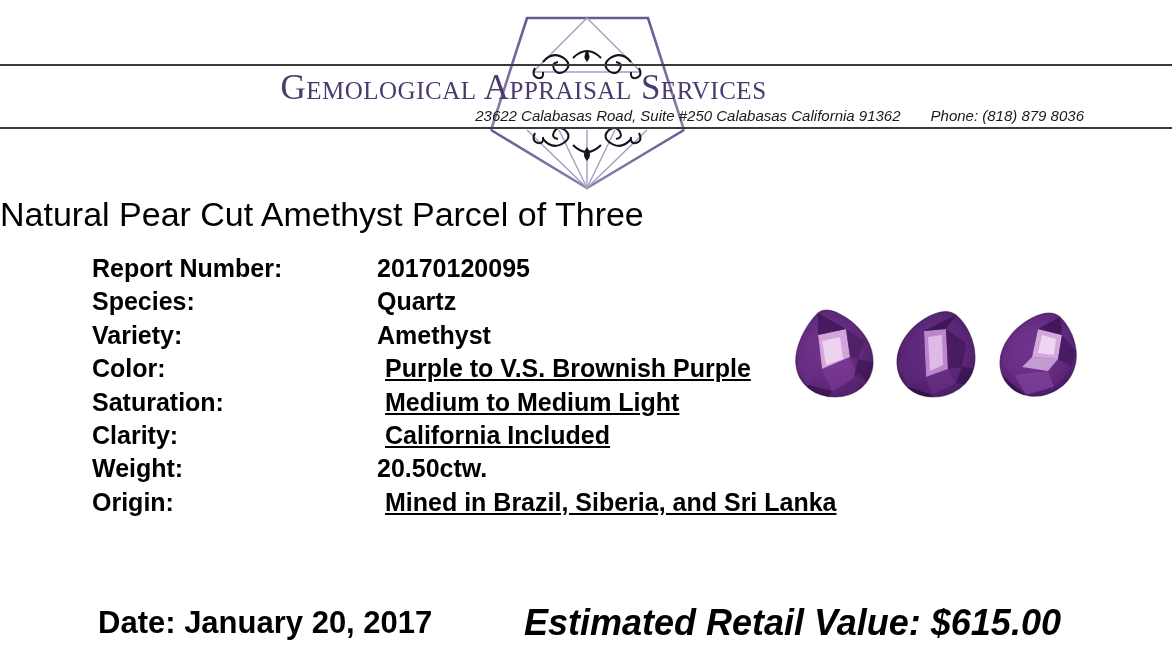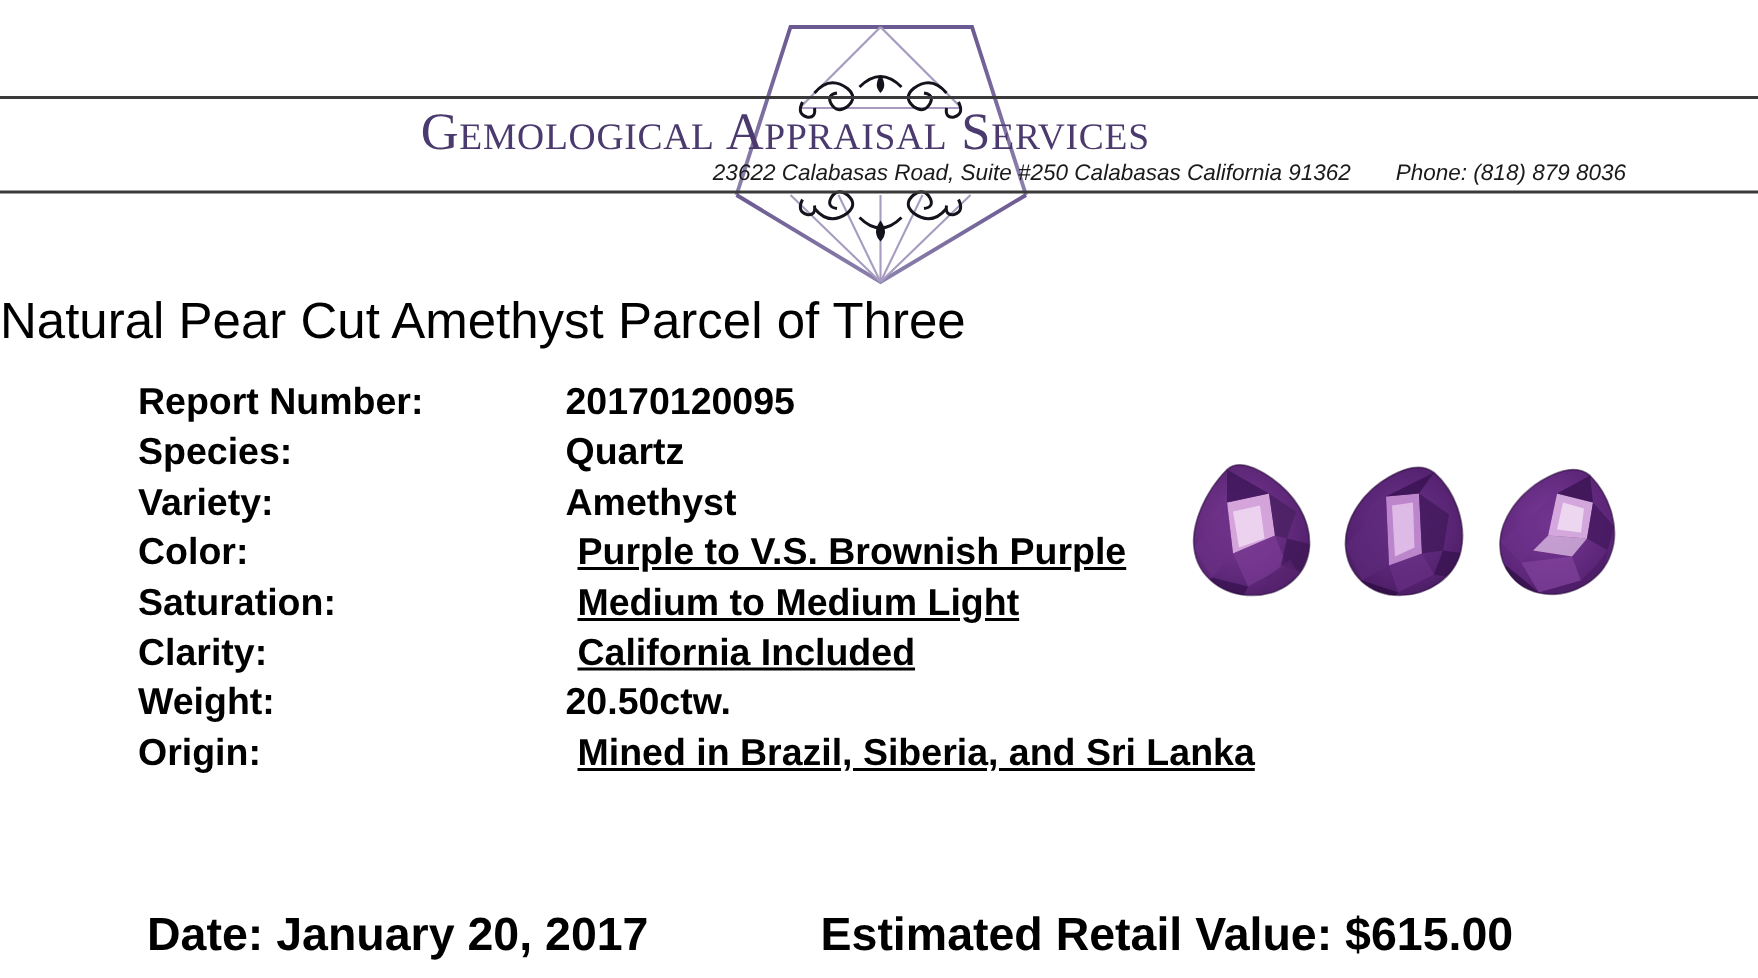--- a/index.html
+++ b/index.html
@@ -146,26 +146,27 @@
     position: absolute;
     left: 98px;
     top: 0;
     font-size: 31px;
     line-height: 42px;
     font-weight: bold;
     white-space: nowrap;
   }
   .footer-value {
     position: absolute;
-    left: 547px;
+    left: 524px;
     top: 0;
-    font-size: 31px;
+    font-size: 36px;
     line-height: 42px;
     font-weight: bold;
     white-space: nowrap;
+    font-style: italic;
   }
 </style>
 </head>
 <body>
 
 <div class="letterhead">
 
   <div class="logo-wrap">
     <svg width="265" height="188" viewBox="0 0 265 188" xmlns="http://www.w3.org/2000/svg">
       <defs>

